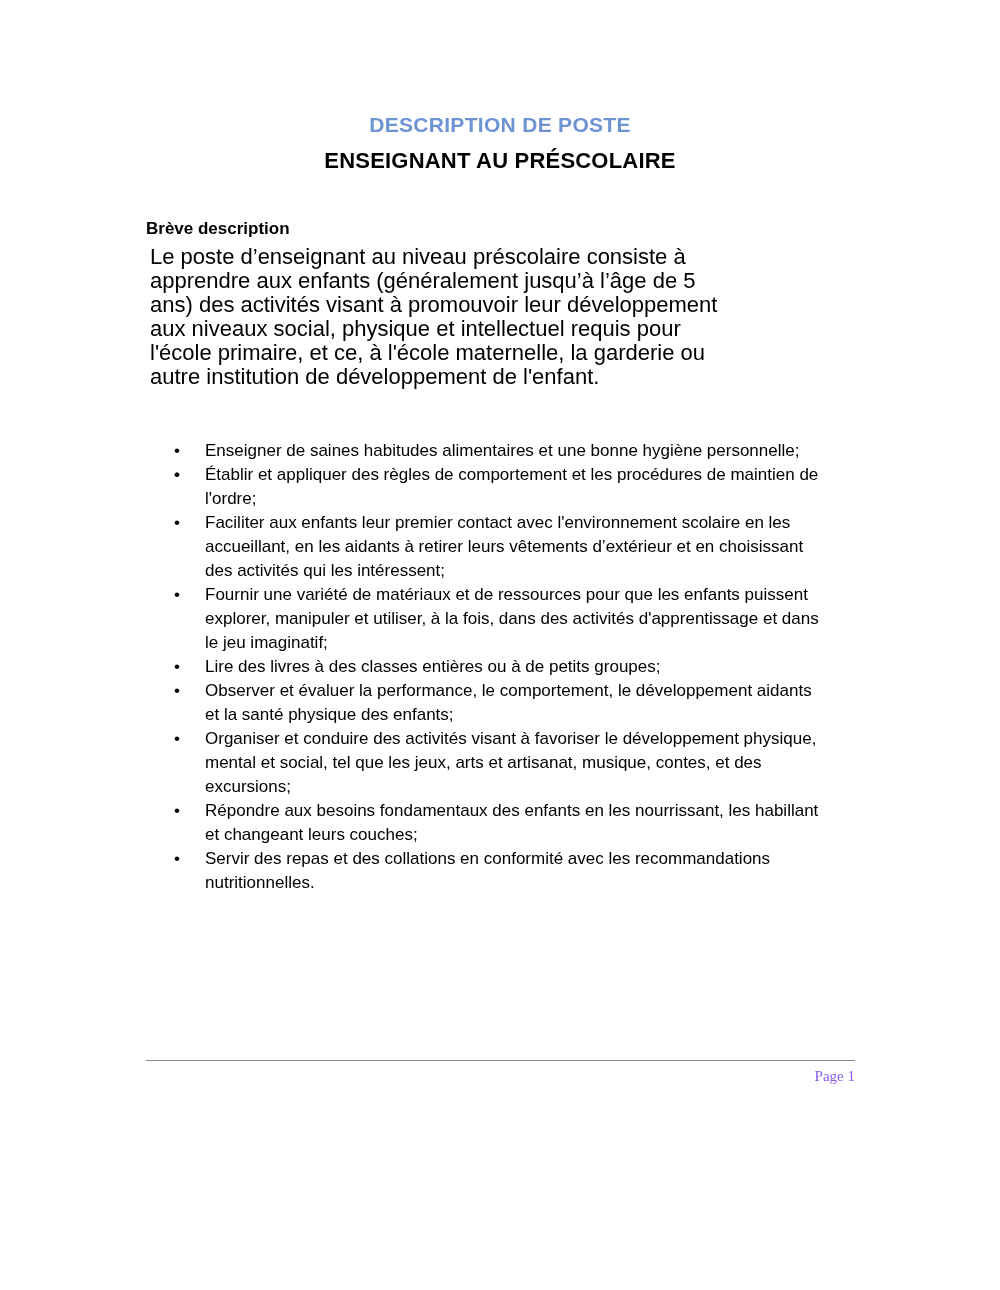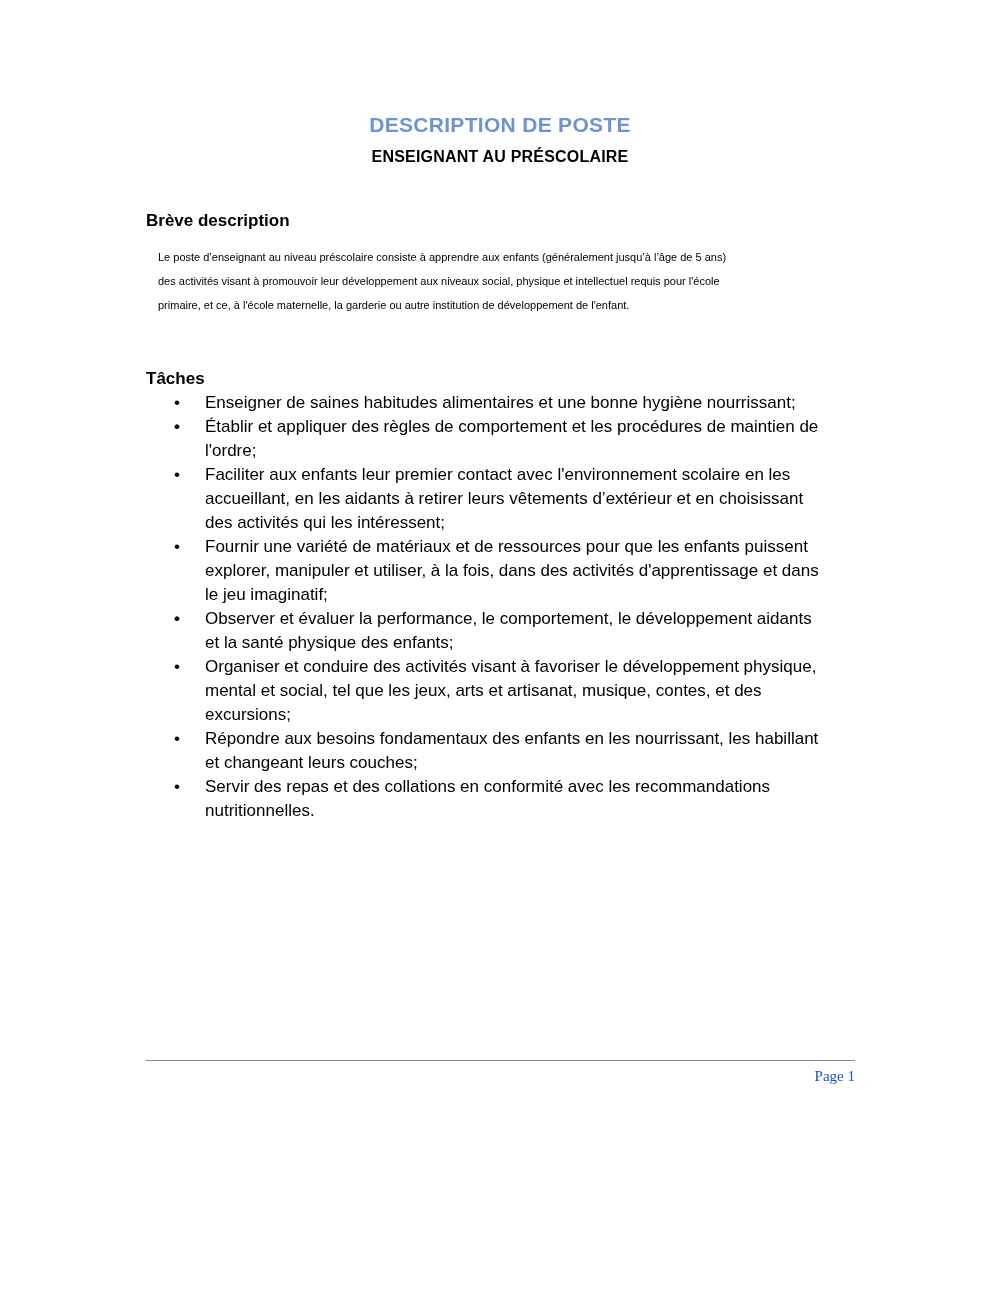--- a/index.html
+++ b/index.html
@@ -27,21 +27,21 @@
   }
   .kicker {
     font-size: 21px;
     font-weight: bold;
     letter-spacing: 0.3px;
     color: #6d93d2;
     line-height: 1.25;
     margin: 0;
   }
   .doc-title {
-    font-size: 16px;
+    font-size: 22px;
     font-weight: bold;
     color: #000000;
     line-height: 1.25;
     margin: 9px 0 0 0;
     letter-spacing: 0.2px;
   }
   
   .content {
     padding-left: 146px;
     padding-right: 120px;
@@ -53,23 +53,23 @@
   .section + .section {
     margin-top: 50px;
   }
   .section-heading {
     font-size: 17px;
     font-weight: bold;
     line-height: 24px;
     margin: 0 0 0 0;
   }
   .para {
-    font-size: 11px;
+    font-size: 22px;
     line-height: 24px;
-    margin: 12px;
+    margin: 4px;
     max-width: 572px;
   }
   
   ul.bullets {
     list-style: none;
     margin: 0;
     padding: 0;
   }
   ul.bullets > li {
     position: relative;
@@ -95,21 +95,21 @@
   .footer-rule {
     height: 1px;
     background: #8a8a8a;
     width: 100%;
   }
   .footer-text {
     text-align: right;
     font-family: "Liberation Serif", serif;
     font-size: 15px;
     line-height: 20px;
-    color: #1d4ed8;
+    color: #8b5cf6;
     padding-top: 5px;
   }
 </style>
 </head>
 <body>
 
 <div class="page">
 
   <div class="doc-header">
     <div class="kicker">DESCRIPTION DE POSTE</div>
@@ -117,43 +117,43 @@
   </div>
 
   <div class="content">
 
     <div class="section">
       <div class="section-heading">Brève description</div>
       <p class="para">Le poste d’enseignant au niveau préscolaire consiste à apprendre aux enfants (généralement jusqu’à l’âge de 5 ans) des activités visant à promouvoir leur développement aux niveaux social, physique et intellectuel requis pour l'école primaire, et ce, à l'école maternelle, la garderie ou autre institution de développement de l'enfant.</p>
     </div>
 
     <div class="section">
-      <div class="section-heading">Tâches</div>
       <ul class="bullets">
         <li>
           <span class="dot">•</span>
-          <span>Enseigner de saines habitudes alimentaires et une bonne hygiène nourrissant;</span>
+          <span>Enseigner de saines habitudes alimentaires et une bonne hygiène personnelle;</span>
         </li>
         <li>
           <span class="dot">•</span>
         </li>
         <li>
           <span class="dot">•</span>
           <span>Établir et appliquer des règles de comportement et les procédures de maintien de l'ordre;</span>
         </li>
         <li>
           <span class="dot">•</span>
           <span>Faciliter aux enfants leur premier contact avec l'environnement scolaire en les accueillant, en les aidants à retirer leurs vêtements d’extérieur et en choisissant des activités qui les intéressent;</span>
         </li>
         <li>
           <span class="dot">•</span>
           <span>Fournir une variété de matériaux et de ressources pour que les enfants puissent explorer, manipuler et utiliser, à la fois, dans des activités d'apprentissage et dans le jeu imaginatif;</span>
         </li>
         <li>
           <span class="dot">•</span>
+          <span>Lire des livres à des classes entières ou à de petits groupes;</span>
         </li>
         <li>
           <span class="dot">•</span>
           <span>Observer et évaluer la performance, le comportement, le développement aidants et la santé physique des enfants;</span>
         </li>
         <li>
           <span class="dot">•</span>
           <span>Organiser et conduire des activités visant à favoriser le développement physique, mental et social, tel que les jeux, arts et artisanat, musique, contes, et des excursions;</span>
         </li>
         <li>

